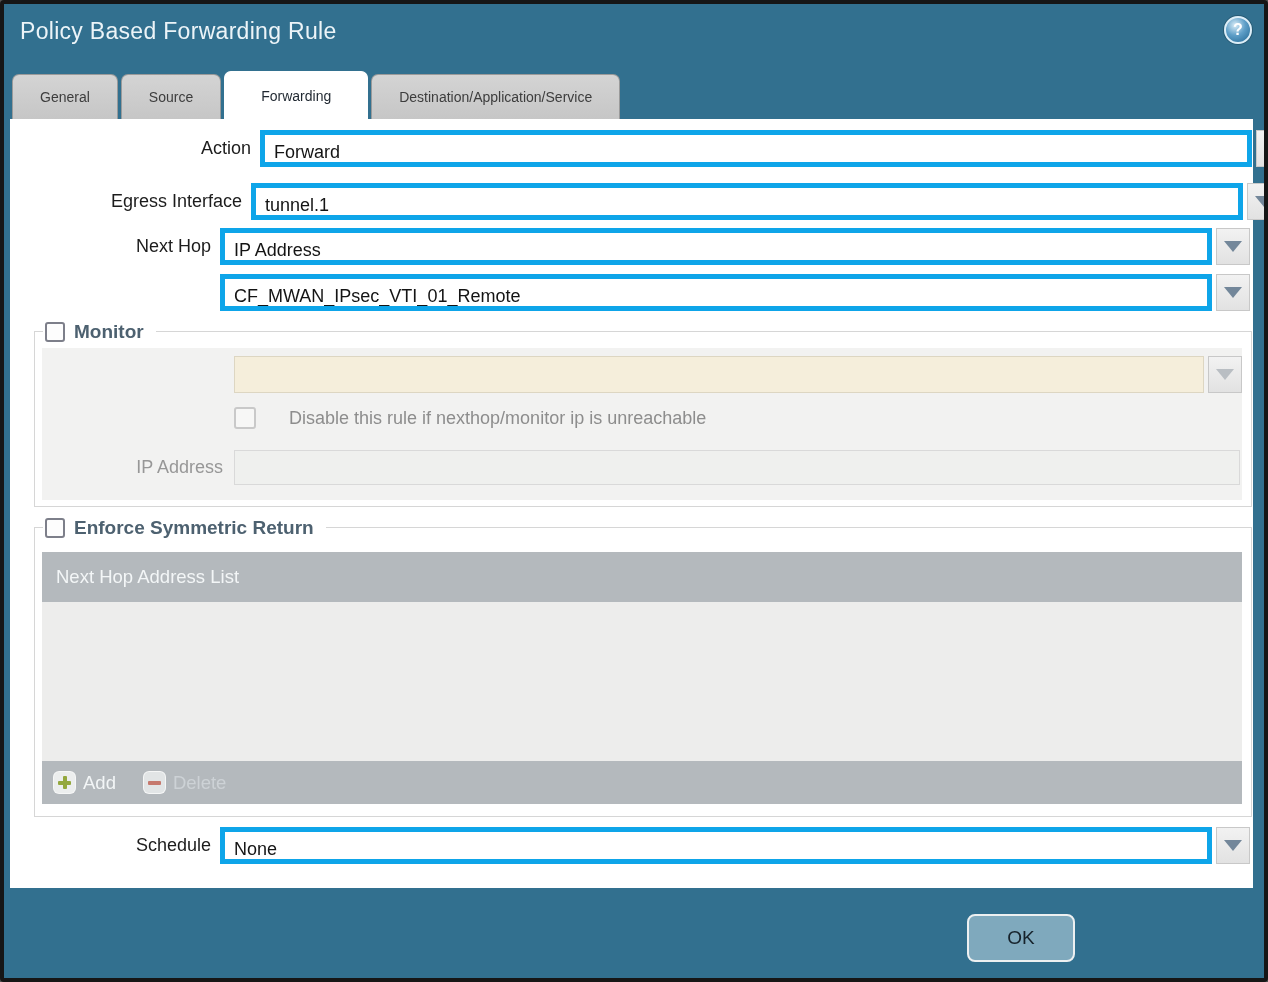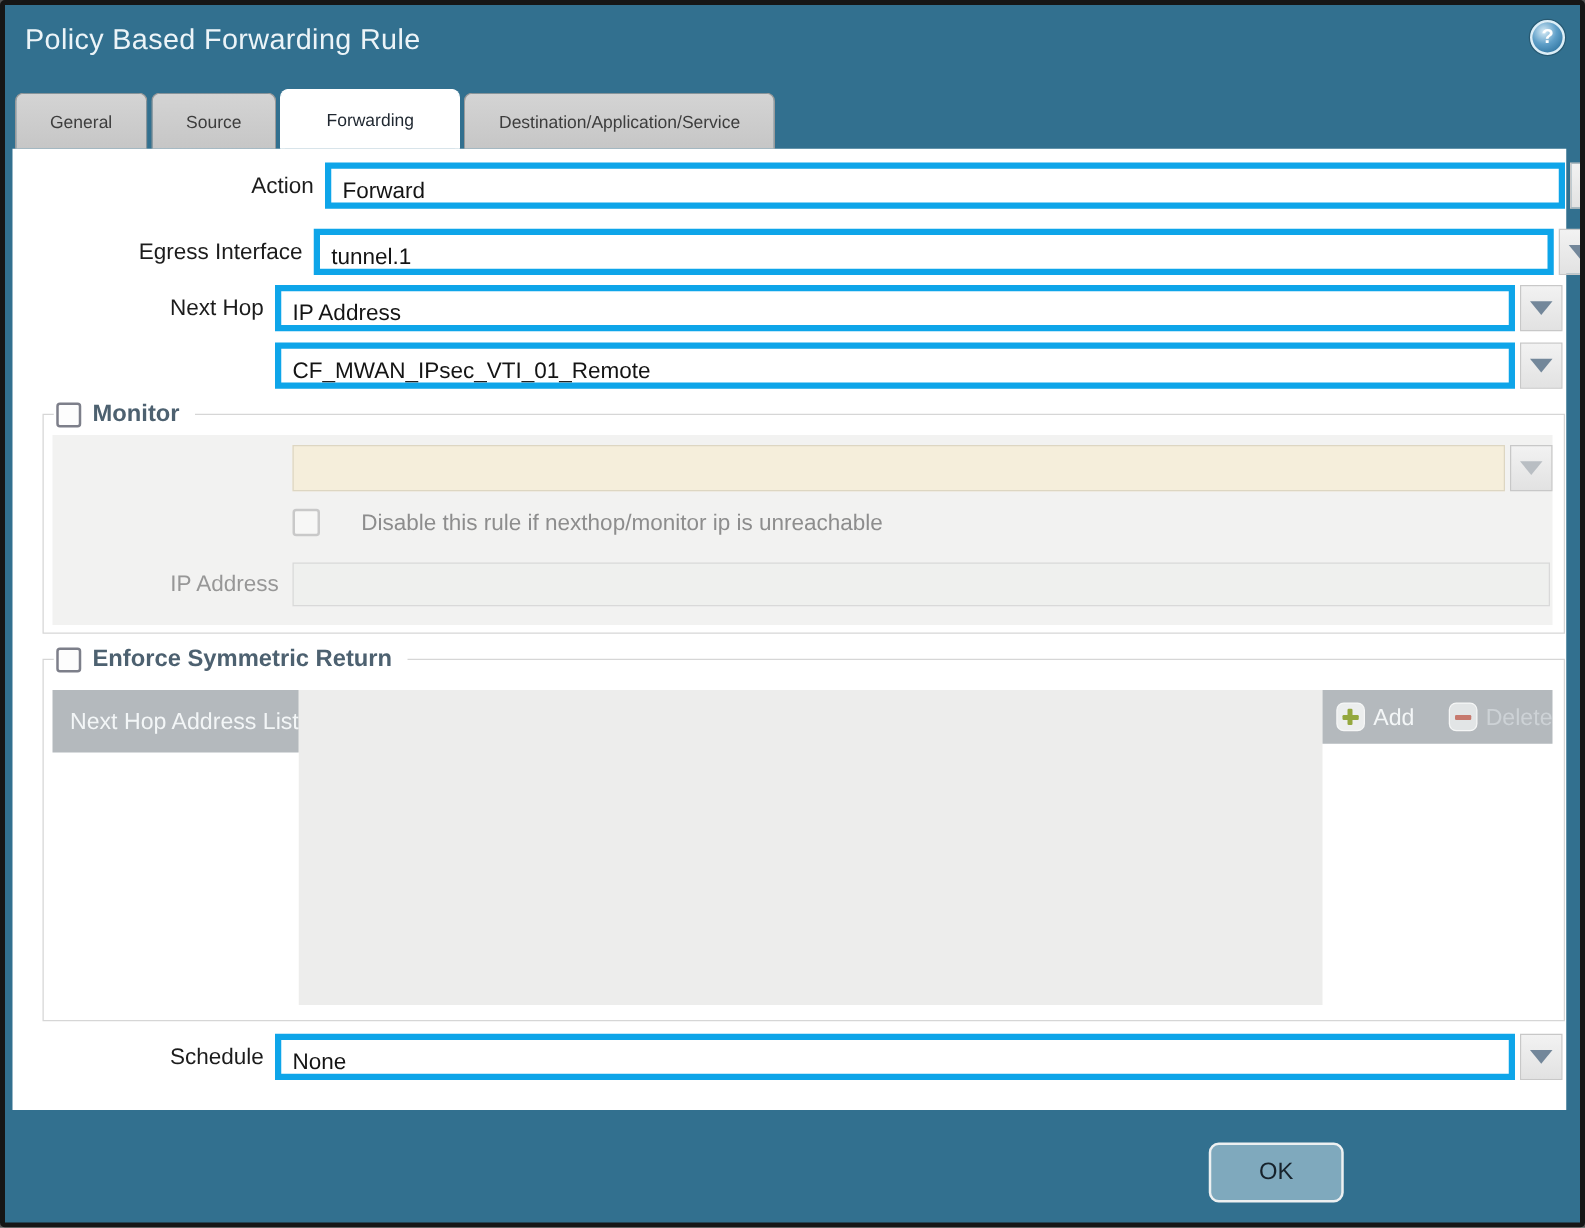--- a/index.html
+++ b/index.html
@@ -40,21 +40,21 @@
   .fset-legend .cb{width:20px;height:20px;box-sizing:border-box;border:2px solid #7d7f8a;border-radius:3px;background:#fdfdfd;cursor:pointer;}
   .fset-legend .ltext{font-size:19px;font-weight:bold;color:#4d6170;white-space:nowrap;}
   .gray-int{position:absolute;left:7px;top:16px;width:1200px;height:152px;background:#f2f2f1;}
   .dlabel{position:absolute;left:0;width:181px;text-align:right;font-size:18px;color:#979797;line-height:37px;}
   .dcombo{position:absolute;left:192px;width:1008px;height:37px;display:flex;}
   .dcombo .val{flex:1;box-sizing:border-box;border:1px solid #ddd6c2;background:#f5eedb;line-height:35px;}
   .cb-dis{position:absolute;width:22px;height:22px;box-sizing:border-box;border:2px solid #c9c9c9;border-radius:3px;background:#f7f7f6;}
   .dis-text{position:absolute;font-size:18px;color:#8d8d8d;line-height:24px;white-space:nowrap;}
   .dis-input{position:absolute;box-sizing:border-box;background:#eff0ee;border:1px solid #d9d9d9;height:35px;}
   
-  .list{position:absolute;left:7px;top:24px;width:1200px;height:252px;display:flex;flex-direction:row;}
+  .list{position:absolute;left:7px;top:24px;width:1200px;height:252px;display:flex;flex-direction:column;}
   .list-header{height:50px;background:#b4b9bd;font-size:18.5px;color:#f3f6f7;line-height:50px;padding-left:14px;}
   .list-body{flex:1;background:#ededec;}
   .list-footer{height:43px;background:#b4b9bd;display:flex;align-items:center;gap:28px;padding-left:12px;}
   .mini-act{display:flex;align-items:center;gap:8px;cursor:pointer;}
   .mini-ico{width:21px;height:21px;border-radius:5px;position:relative;background:#eceeee;box-shadow:0 0 0 1px #f6f7f7;}
   .mini-ico.plus::before{content:"";position:absolute;left:4px;right:4px;top:8.5px;height:4px;background:#94a83e;border-radius:1px;}
   .mini-ico.plus::after{content:"";position:absolute;top:4px;bottom:4px;left:8.5px;width:4px;background:#94a83e;border-radius:1px;}
   .mini-ico.minus{background:#e2e5e6;}
   .mini-ico.minus::before{content:"";position:absolute;left:4px;right:4px;top:8.5px;height:4px;background:#c6796e;border-radius:1px;}
   .mini-label{font-size:18.5px;color:#f3f6f7;}

